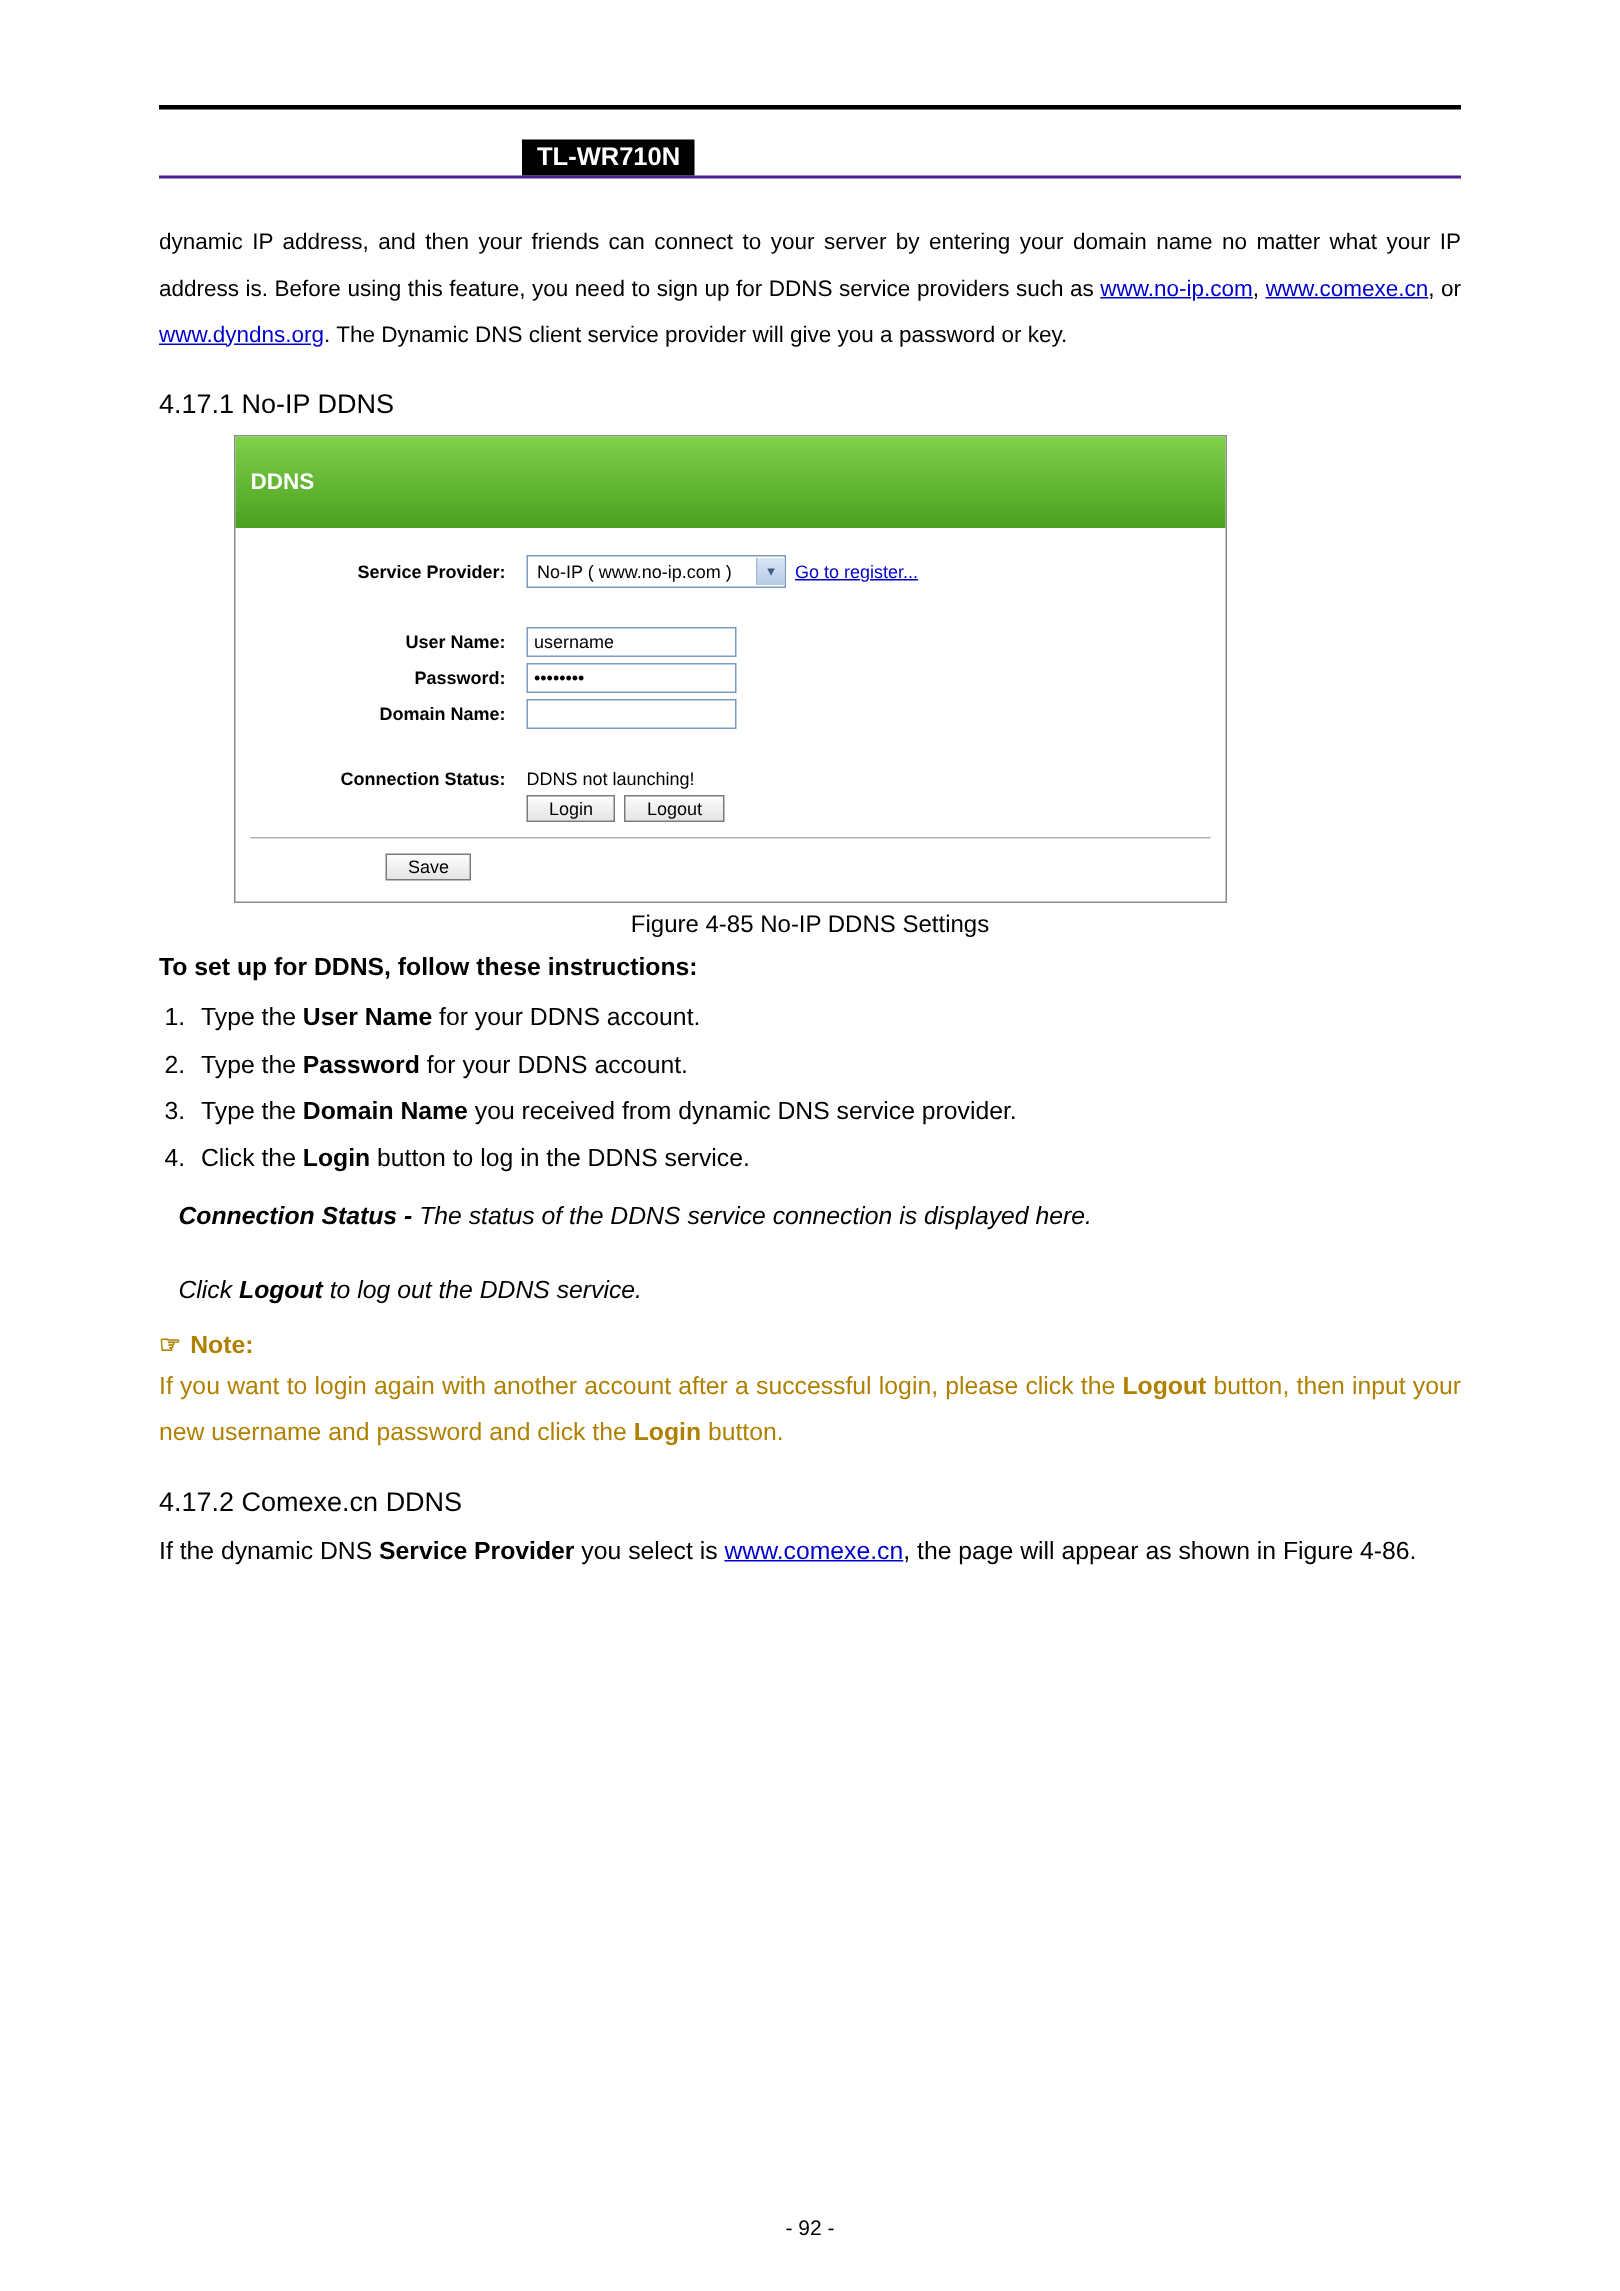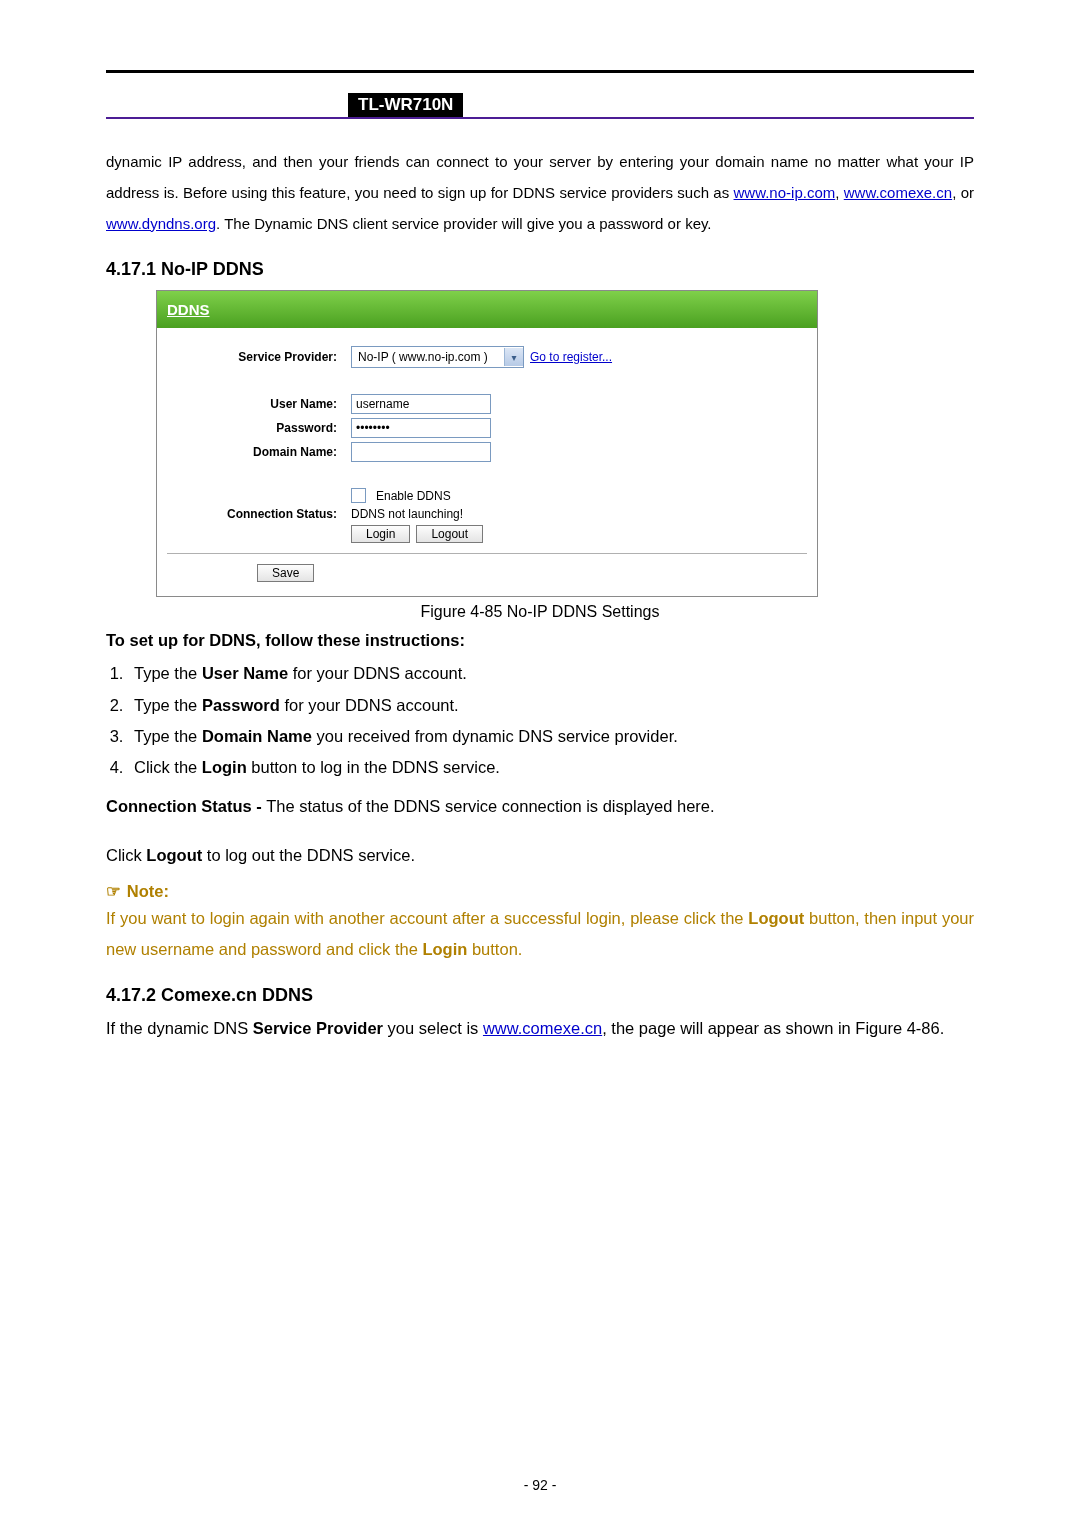--- a/index.html
+++ b/index.html
@@ -45,41 +45,40 @@
     line-height: 2.05;
     text-align: justify;
     font-size: 15px;
   }
   .body-text a, .intro2 a {
     color: #0000cc;
     text-decoration: underline;
   }
   h3.section {
     font-size: 18px;
-    font-weight: bold;
+    font-weight: normal;
     margin: 20px 0 6px 0;
   }
   .intro2 {
     line-height: 2.05;
     text-align: justify;
     font-size: 16.5px;
   }
   .figure-box {
     width: 660px;
     margin: 10px 0 4px 50px;
     border: 1px solid #8a8a8a;
     background: #fff;
   }
   .fig-header {
     background: linear-gradient(#7fd04a, #4aa020);
     color: #fff;
     font-weight: bold;
     font-size: 15px;
-    padding: 10px 10px;
-    text-decoration: underline;
+    padding: 22px 10px;
   }
   .fig-body {
     padding: 18px 10px 10px 10px;
     font-size: 12px;
   }
   .row {
     display: flex;
     align-items: center;
     margin-bottom: 4px;
   }
@@ -166,21 +165,22 @@
     font-size: 16.5px;
     line-height: 1.9;
   }
   ol.steps li {
     padding-left: 6px;
   }
   .para {
     font-size: 16.5px;
     line-height: 2.0;
     text-align: justify;
-    margin: 4px 0;
+    margin: 4px 13px;
+    font-style: italic;
   }
   .note-head {
     color: #b08000;
     font-weight: bold;
     font-size: 16.5px;
     margin: 10px 0 2px 0;
   }
   .note-head .hand {
     margin-right: 6px;
   }
@@ -245,27 +245,20 @@
           <input class="tinput" type="password" value="••••••••" style="">
         </div>
       </div>
       <div class="row">
         <div class="lbl">Domain Name:</div>
         <div class="ctrl">
           <input class="tinput" value="" style="">
         </div>
       </div>
       <div class="spacer-lg"></div>
-      <div class="row">
-        <div class="lbl"></div>
-        <div class="ctrl">
-          <span class="chk"></span>
-          <span>Enable DDNS</span>
-        </div>
-      </div>
       <div class="row">
         <div class="lbl">Connection Status:</div>
         <div class="ctrl">
           <span>DDNS not launching!</span>
         </div>
       </div>
       <div class="row">
         <div class="lbl"></div>
         <div class="ctrl">
           <button class="btn">Login</button>

